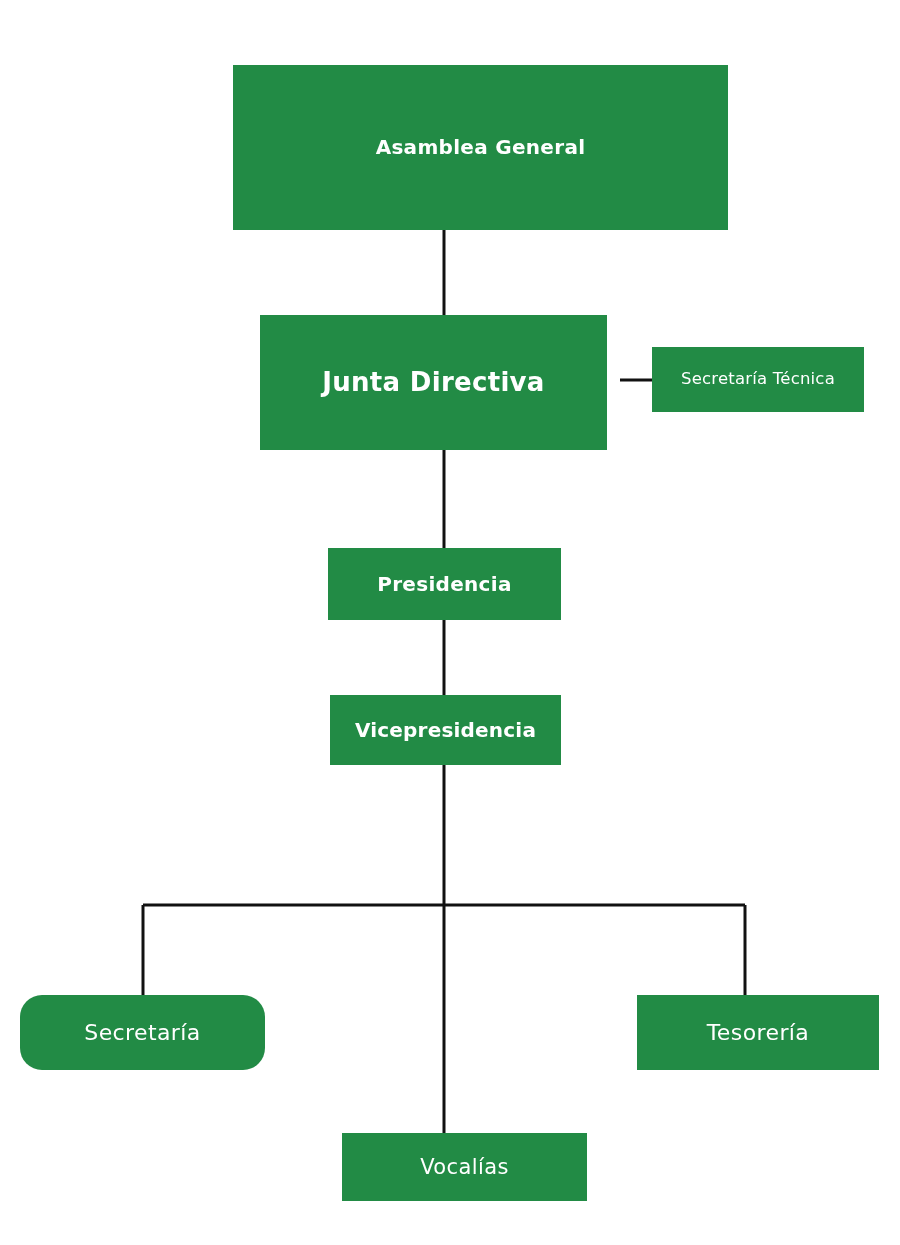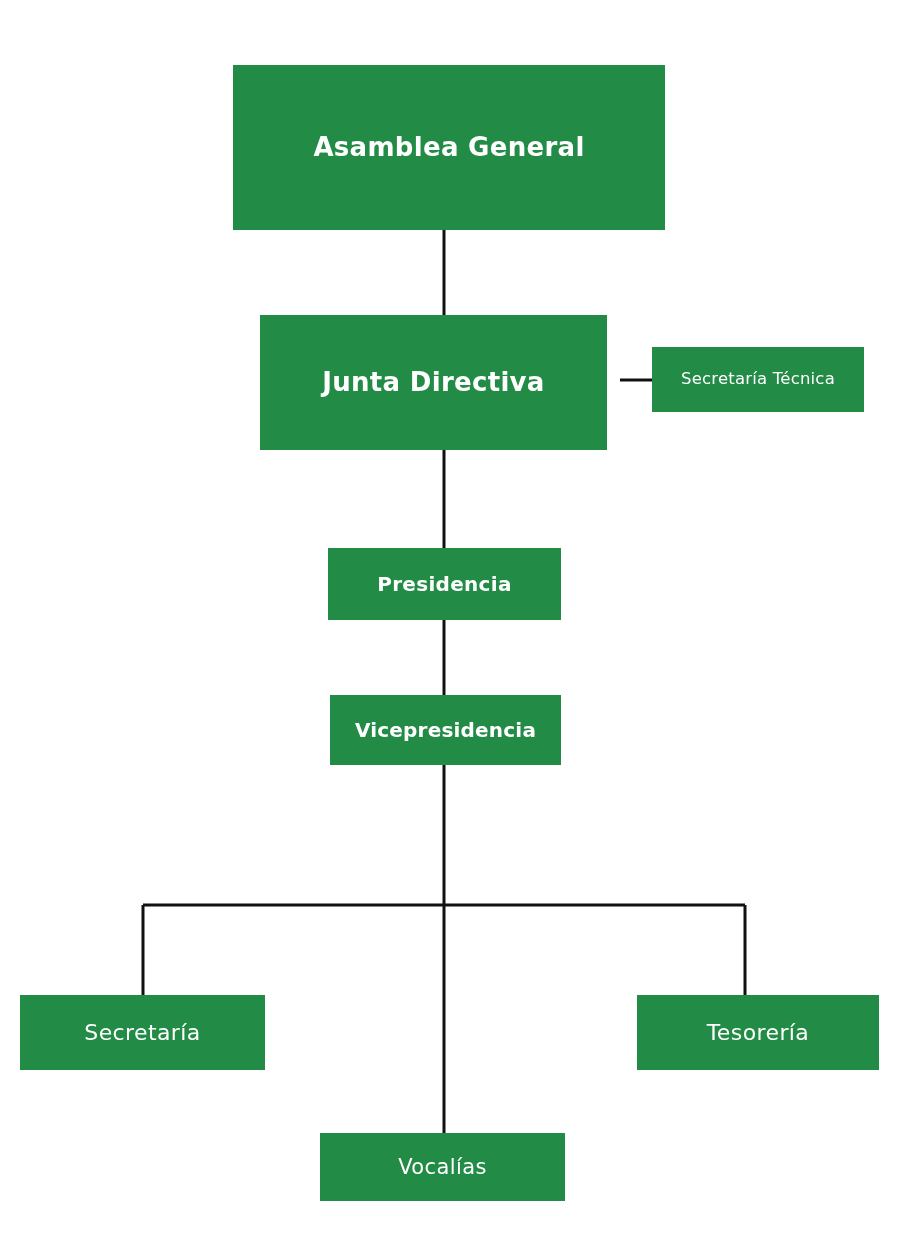--- a/index.html
+++ b/index.html
@@ -40,49 +40,49 @@
     line-height: 1.15;
     z-index: 2;
   }
   .node-label {
     display: block;
     white-space: nowrap;
   }
 
   
   .n-asamblea {
-    left: 233px; top: 65px; width: 432px; height: 165px;
-    font-size: 26px; font-weight: 700; letter-spacing: 0.3px;
+    left: 233px; top: 65px; width: 495px; height: 165px;
+    font-size: 20px; font-weight: 700; letter-spacing: 0.3px;
   }
   .n-junta {
     left: 260px; top: 315px; width: 347px; height: 135px;
     font-size: 26px; font-weight: 700; letter-spacing: 0.3px;
   }
   .n-sectecnica {
     left: 652px; top: 347px; width: 212px; height: 65px;
     font-size: 16.5px; font-weight: 400; letter-spacing: 0.2px; align-items: center;
   }
   .n-presidencia {
     left: 328px; top: 548px; width: 233px; height: 72px;
     font-size: 20px; font-weight: 700; letter-spacing: 0.3px;
   }
   .n-vicepresidencia {
     left: 330px; top: 695px; width: 231px; height: 70px;
     font-size: 20px; font-weight: 700; letter-spacing: 0.2px;
   }
   .n-secretaria {
     left: 20px; top: 995px; width: 245px; height: 75px;
-    font-size: 22px; font-weight: 400; letter-spacing: 0.4px;
+    font-size: 22px; font-weight: 400; letter-spacing: 0.4px; border-radius: 22px;
   }
   .n-tesoreria {
     left: 637px; top: 995px; width: 242px; height: 75px;
     font-size: 22px; font-weight: 400; letter-spacing: 0.4px;
   }
   .n-vocalias {
-    left: 320px; top: 1133px; width: 245px; height: 68px;
+    left: 342px; top: 1133px; width: 245px; height: 68px;
     font-size: 21px; font-weight: 400; letter-spacing: 0.4px;
   }
 </style>
 </head>
 <body>
 
 <div id="org-canvas">
 
   <svg class="connector-layer" viewBox="0 0 900 1245" width="900" height="1245" xmlns="http://www.w3.org/2000/svg">
 

